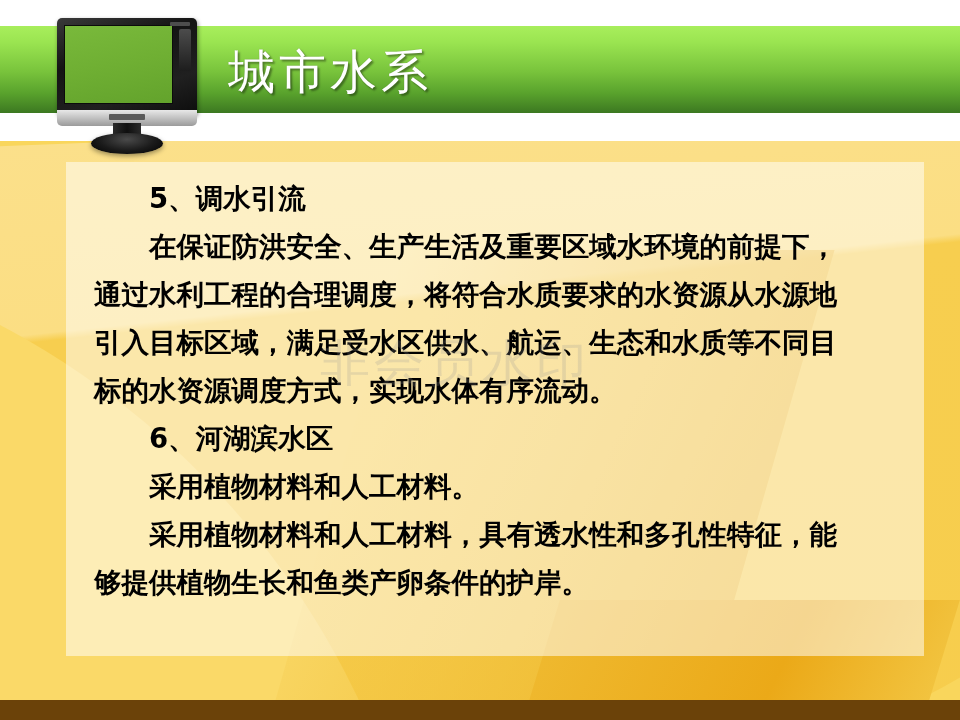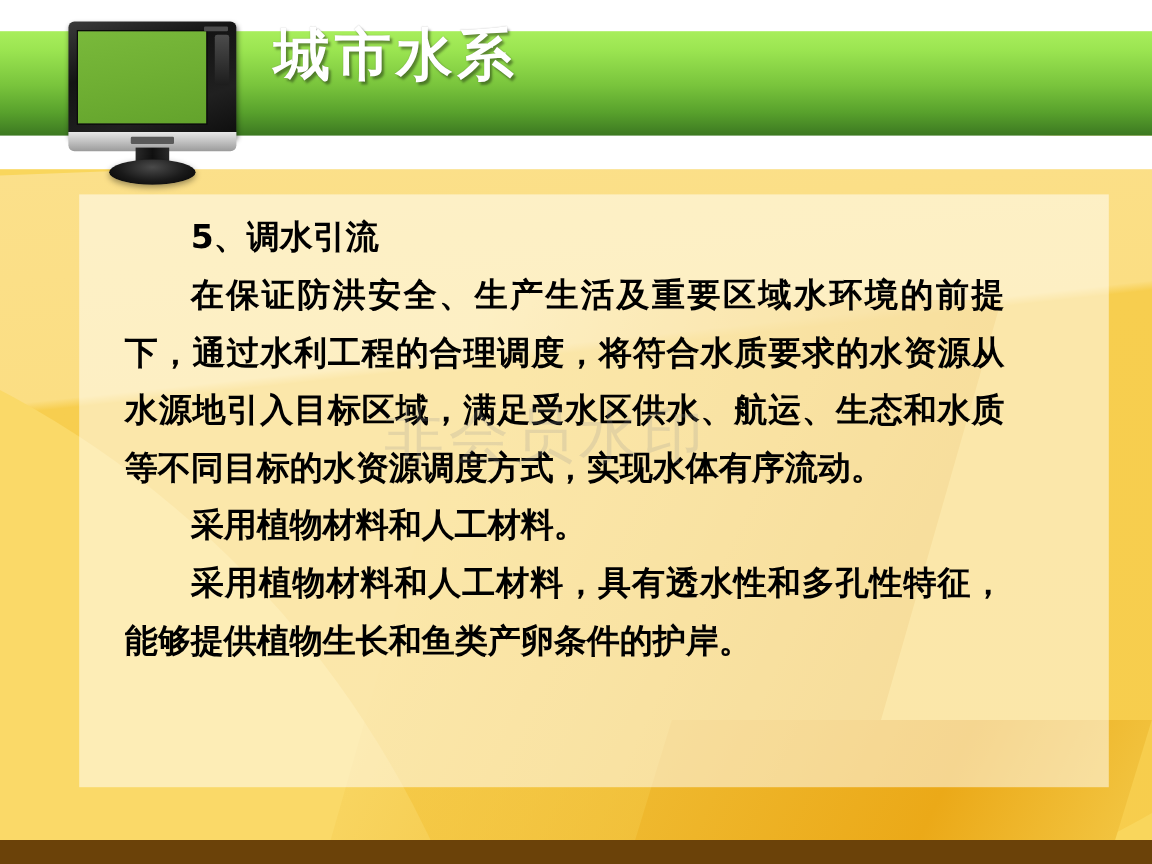--- a/index.html
+++ b/index.html
@@ -89,24 +89,24 @@
 
   
   .banner {
     position: absolute;
     left: 0; top: 26px;
     width: 960px; height: 87px;
     background: linear-gradient(to bottom, #A8EE5C 0%, #9BE551 18%, #79C43C 52%, #58A12C 78%, #3C7821 100%);
   }
   .banner-title {
     position: absolute;
-    left: 228px; top: 23px;
+    left: 228px; top: 48px;
     font-size: 47px;
     line-height: 1;
-    font-weight: bold;
+    font-weight: normal;
     color: #ffffff;
     letter-spacing: 4px;
     font-family: "DejaVu Sans", "Liberation Sans", sans-serif;
     text-shadow: 2px 2px 2px rgba(0,0,0,.38), 0 0 1px rgba(0,0,0,.3);
     white-space: nowrap;
   }
 
   
   .monitor {
     position: absolute;
@@ -176,21 +176,21 @@
   .content-box {
     position: absolute;
     left: 66px; top: 162px;
     width: 858px; height: 494px;
     background: rgba(255,255,255,.52);
   }
   .content-inner {
     position: absolute;
     left: 0; top: 0;
     width: 797px; height: 494px;
-    padding: 12px 26px 0 38px;
+    padding: 12px 26px 0 28px;
     box-sizing: border-box;
   }
 
   .watermark {
     position: absolute;
     left: 320px; top: 330px;
     font-size: 50px;
     font-weight: normal;
     color: rgba(150,150,150,.22);
     letter-spacing: 4px;
@@ -244,20 +244,21 @@
     <div class="mon-chin"></div>
     <div class="mon-logo"></div>
     <div class="mon-neck"></div>
     <div class="mon-base"></div>
   </div>
 
   <div class="content-box">
     <div class="content-inner">
       <p class="para heading">5、调水引流</p>
       <p class="para indent">在保证防洪安全、生产生活及重要区域水环境的前提下，通过水利工程的合理调度，将符合水质要求的水资源从水源地引入目标区域，满足受水区供水、航运、生态和水质等不同目标的水资源调度方式，实现水体有序流动。</p>
+      <p class="para heading">6、河湖滨水区</p>
       <p class="para heading">采用植物材料和人工材料。</p>
       <p class="para indent">采用植物材料和人工材料，具有透水性和多孔性特征，能够提供植物生长和鱼类产卵条件的护岸。</p>
     </div>
   </div>
 
   <div class="watermark">非会员水印</div>
 
 </div>
 
 </body></html>

